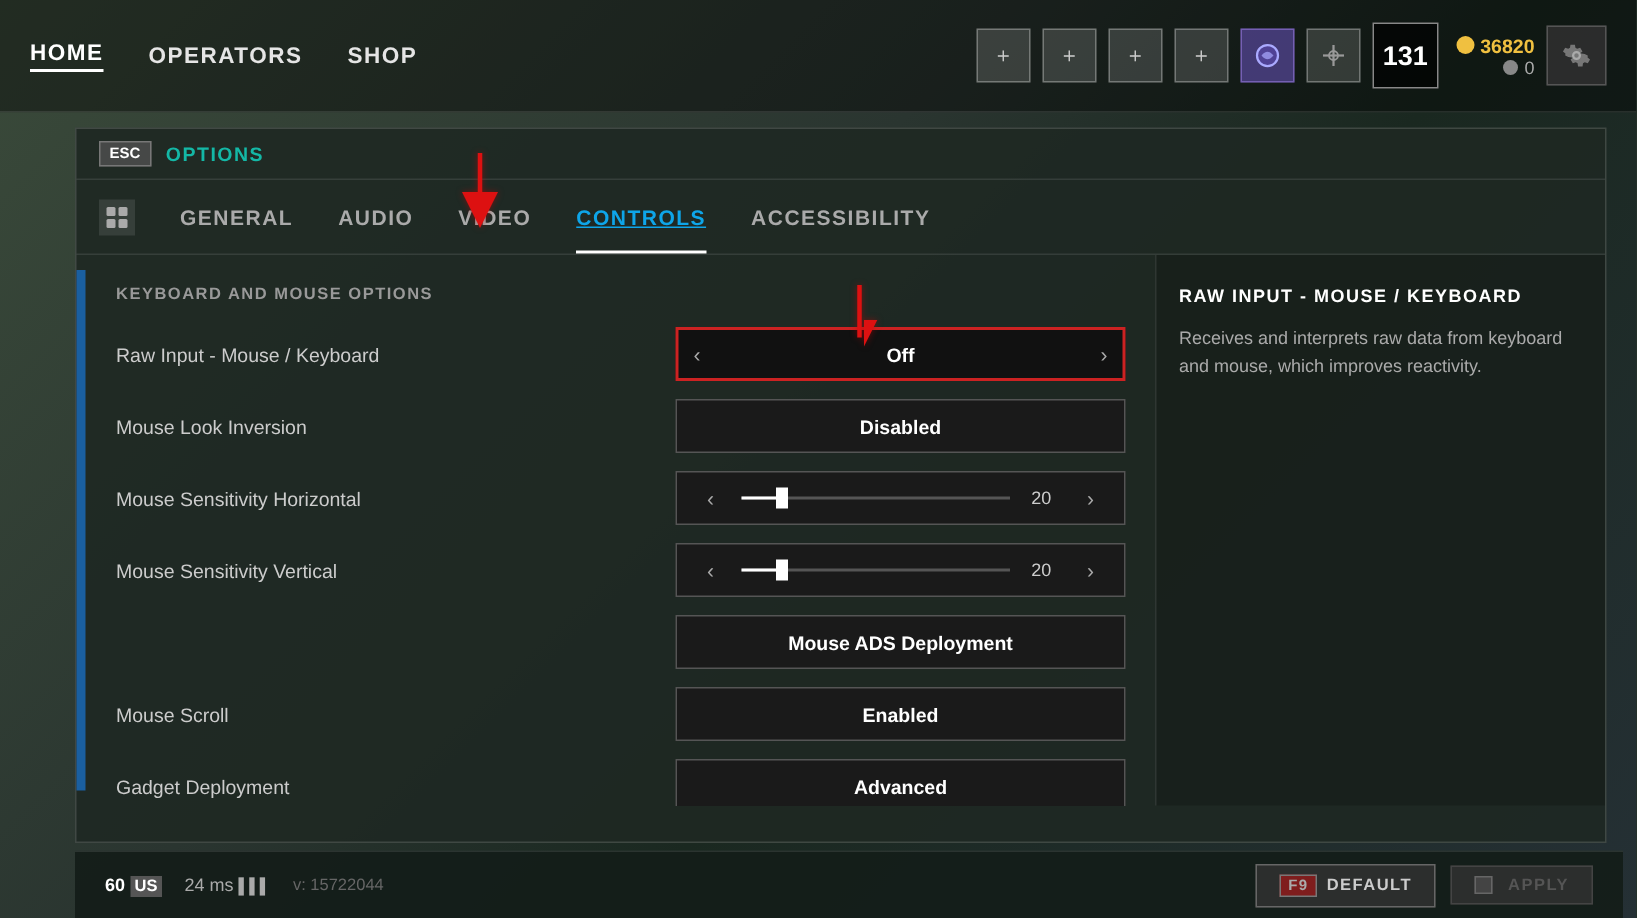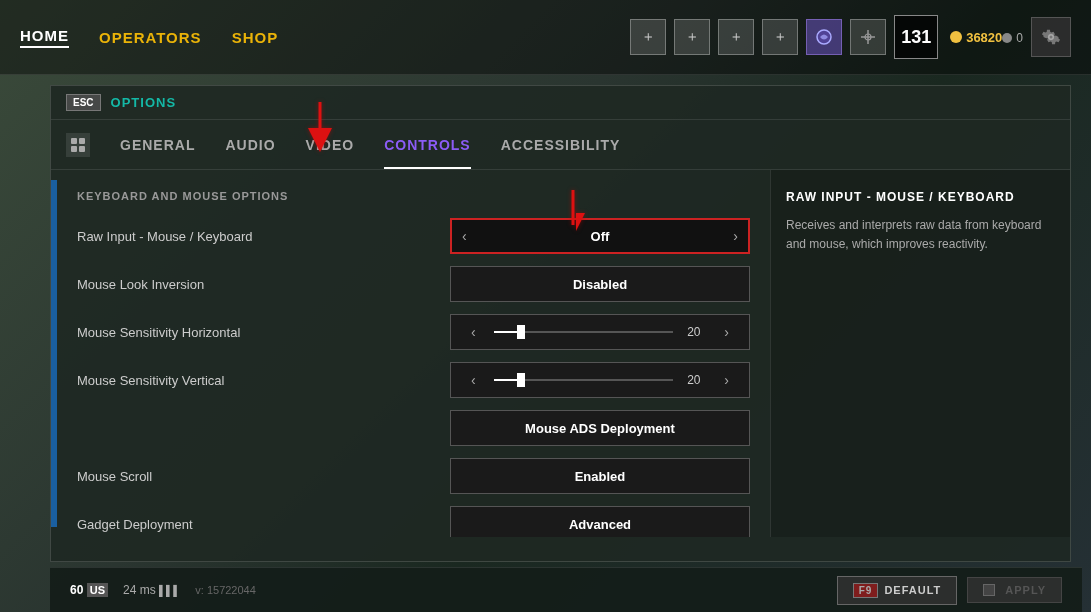--- a/index.html
+++ b/index.html
@@ -33,21 +33,21 @@
       border-bottom: 1px solid rgba(255,255,255,0.1);
     }
 
     .nav-links {
       display: flex;
       gap: 30px;
       align-items: center;
     }
 
     .nav-link {
-      color: #eab308;
+      color: #e5e5e5;
       font-size: 15px;
       font-weight: bold;
       text-transform: uppercase;
       letter-spacing: 1px;
       cursor: pointer;
     }
 
     .nav-link.active {
       color: #fff;
       border-bottom: 2px solid #fff;
@@ -87,21 +87,21 @@
       font-weight: bold;
       width: 44px;
       height: 44px;
       display: flex;
       align-items: center;
       justify-content: center;
     }
 
     .currency {
       display: flex;
-      flex-direction: row;
+      flex-direction: column;
       align-items: flex-end;
       margin-left: 4px;
     }
 
     .currency-gold {
       color: #f0c040;
       font-weight: bold;
       font-size: 13px;
       display: flex;
       align-items: center;
@@ -197,21 +197,22 @@
       letter-spacing: 1px;
       padding: 0 15px;
       height: 100%;
       display: flex;
       align-items: center;
       cursor: pointer;
       position: relative;
     }
 
     .tab.active {
-      color: #8b5cf6;
+      color: #0ea5e9;
+      text-decoration: underline;
     }
 
     .tab.active::after {
       content: '';
       position: absolute;
       bottom: 0;
       left: 15px;
       right: 15px;
       height: 2px;
       background: #fff;

